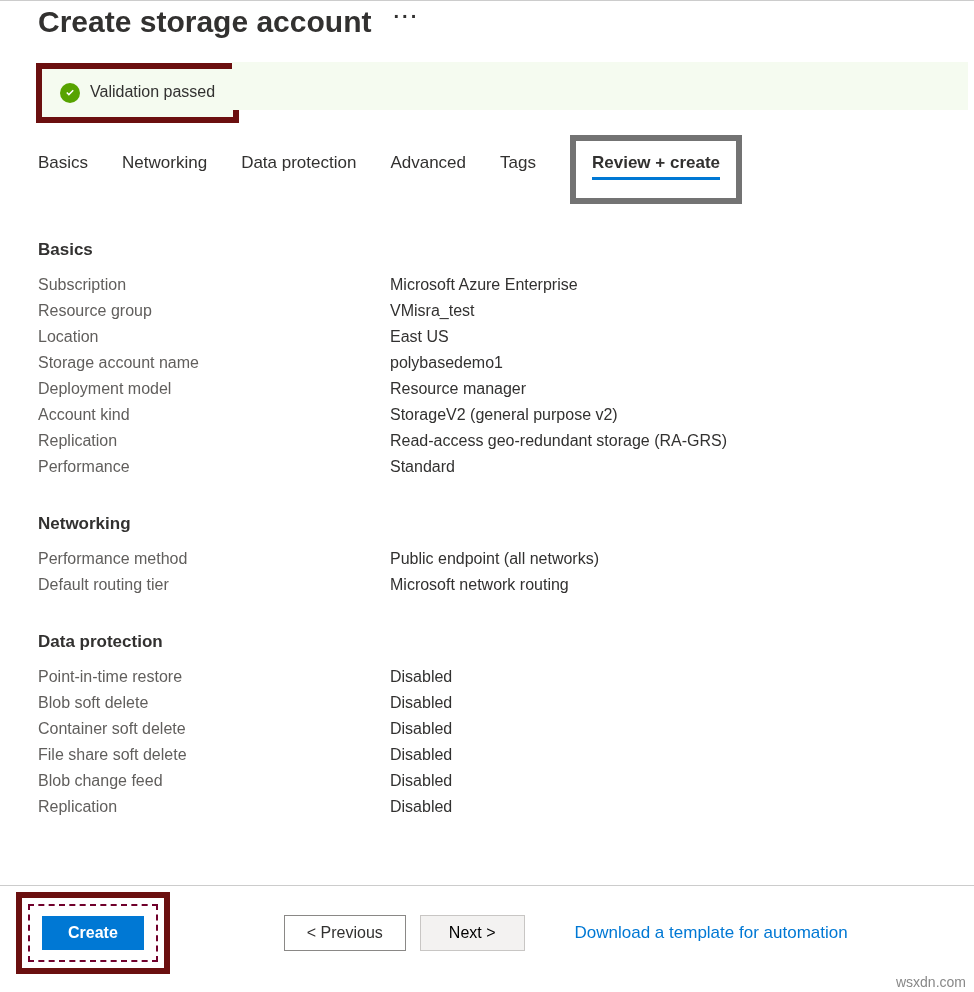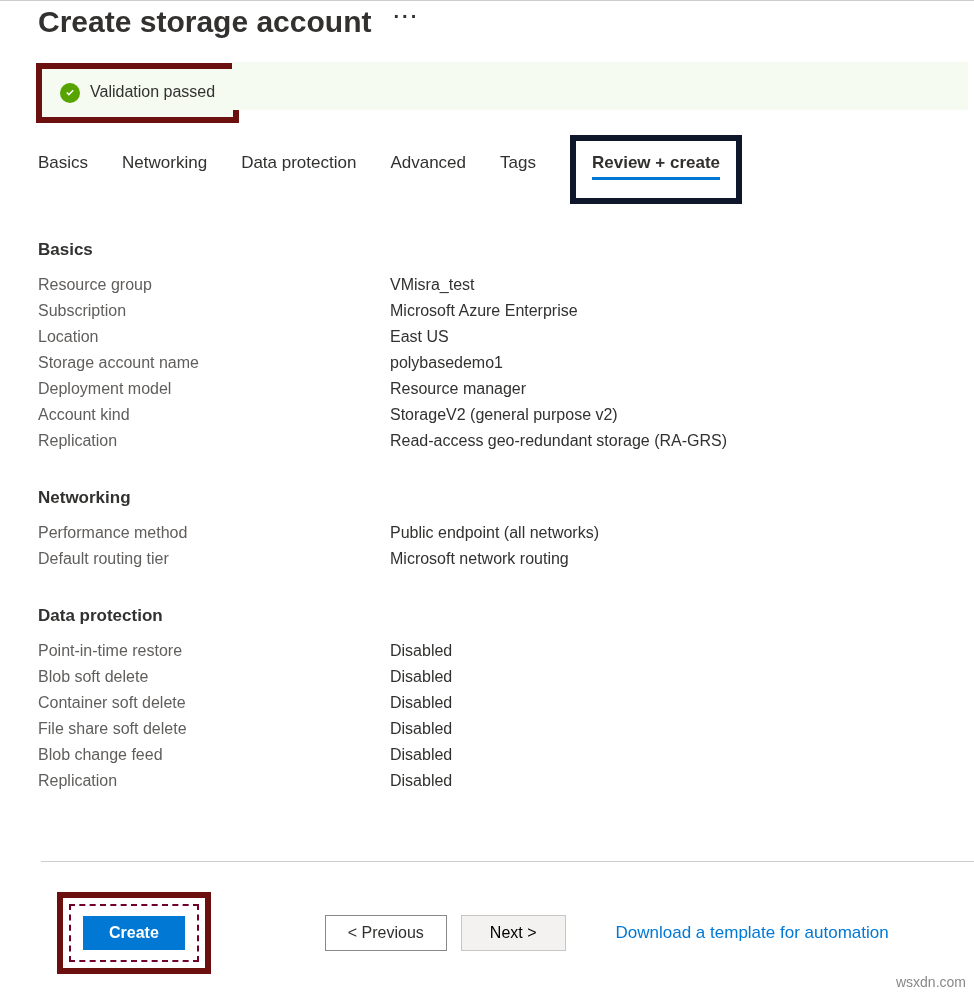--- a/index.html
+++ b/index.html
@@ -48,21 +48,21 @@
 
   .tabs {
     display: flex;
     gap: 34px;
     padding: 16px 0 0 38px;
     font-size: 17px;
     color: #323130;
   }
   .tab { cursor: pointer; padding: 4px 0 8px 0; }
   .tab-highlight {
-    border: 6px solid #0f172a;
+    border: 6px solid #737373;
     padding: 12px 16px 18px 16px;
     margin-top: -14px;
     margin-bottom: -6px;
   }
   .tab-active { border-bottom: 3px solid #0078d4; padding-bottom: 4px; font-weight:600; }
 
   .content {
     padding: 22px 0 0 38px;
   }
   .section-title {
@@ -76,26 +76,25 @@
     font-size: 16px;
     color: #605e5c;
   }
   .kv-label { width: 352px; }
   .kv-value { color: #323130; }
 
   .footer {
     position: absolute;
     left: 0; right: 0; bottom: 0;
     border-top: 1px solid #ccc;
-    padding: 30px 0 18px 16px;
+    padding: 6px 0 18px 16px;
     display: flex;
     align-items: center;
     gap: 30px;
     background:#fff;
-    margin-left:41px;
   }
   .create-outer {
     border: 6px solid #6b0f0f;
     padding: 6px;
     position: relative;
   }
   .dashed-inner {
     border: 2px dashed #70002b;
     padding: 10px 12px;
   }
@@ -170,46 +169,50 @@
   <div class="tab">Tags</div>
   <div class="tab-highlight">
     <div class="tab-active">Review + create</div>
   </div>
 </div>
 
 <div class="content">
 
   <div class="section-title">Basics</div>
   <div class="kv-row">
+    <div class="kv-label">Subscription</div>
+    <div class="kv-value">Microsoft Azure Enterprise</div>
+  </div>
+  <div class="kv-row">
     <div class="kv-label">Resource group</div>
     <div class="kv-value">VMisra_test</div>
   </div>
   <div class="kv-row">
-    <div class="kv-label">Subscription</div>
-    <div class="kv-value">Microsoft Azure Enterprise</div>
-  </div>
-  <div class="kv-row">
     <div class="kv-label">Location</div>
     <div class="kv-value">East US</div>
   </div>
   <div class="kv-row">
     <div class="kv-label">Storage account name</div>
     <div class="kv-value">polybasedemo1</div>
   </div>
   <div class="kv-row">
     <div class="kv-label">Deployment model</div>
     <div class="kv-value">Resource manager</div>
   </div>
   <div class="kv-row">
     <div class="kv-label">Account kind</div>
     <div class="kv-value">StorageV2 (general purpose v2)</div>
   </div>
   <div class="kv-row">
     <div class="kv-label">Replication</div>
     <div class="kv-value">Read-access geo-redundant storage (RA-GRS)</div>
+  </div>
+  <div class="kv-row">
+    <div class="kv-label">Performance</div>
+    <div class="kv-value">Standard</div>
   </div>
 
   <div class="section-title" style="margin-top:34px">Networking</div>
   <div class="kv-row">
     <div class="kv-label">Performance method</div>
     <div class="kv-value">Public endpoint (all networks)</div>
   </div>
   <div class="kv-row">
     <div class="kv-label">Default routing tier</div>
     <div class="kv-value">Microsoft network routing</div>

